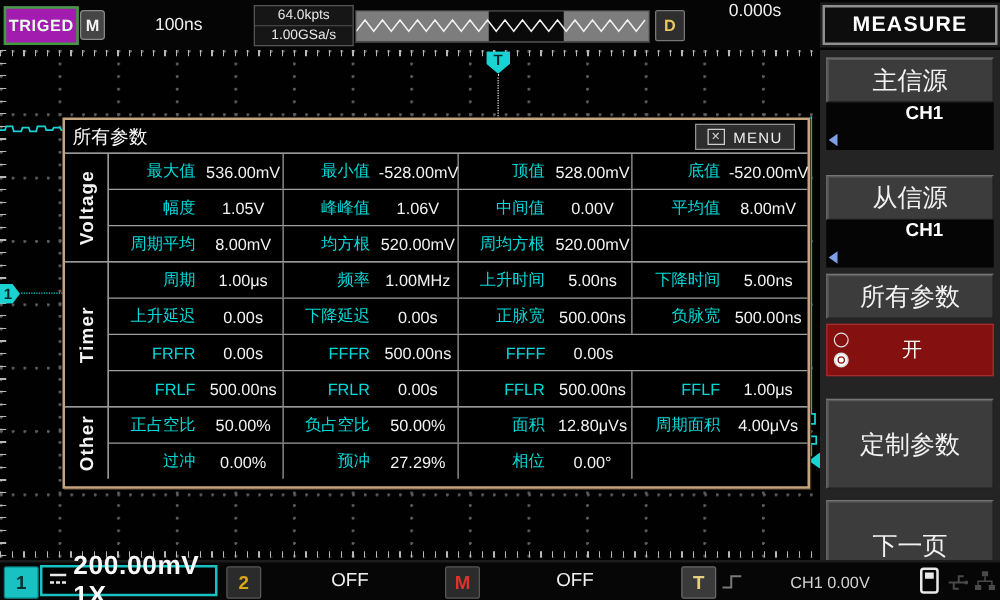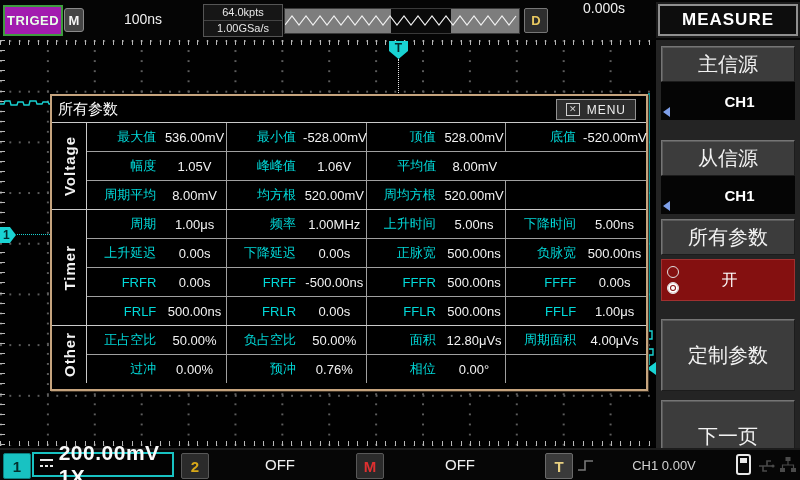--- a/index.html
+++ b/index.html
@@ -66,21 +66,21 @@
   .pl{color:#00d9d9;font-size:13px;text-align:right;padding-right:7px;white-space:nowrap;}
   .pv{color:#f2f2f2;font-size:13px;text-align:center;white-space:nowrap;}
   .dlg-pad{height:6px;}
   
   #sidebar{position:absolute;left:656px;top:40px;width:144px;height:408px;background:#242424;}
   .sb-btn{height:34px;margin:0 5px 0 5px;background:#3c3c3c;border:1px solid #757575;
      border-right-color:#1c1c1c;border-bottom-color:#1c1c1c;box-shadow:inset 1px 1px 0 #5a5a5a;
      color:#f2f2f2;font-size:20px;display:flex;align-items:center;justify-content:center;cursor:pointer;}
   .sb-btn.tall{height:70px;}
   .sb-val{height:38px;margin:0 5px;background:#050505;position:relative;color:#fff;font-weight:bold;font-size:15px;
-     display:flex;align-items:center;justify-content:center;padding-left:23px;}
+     display:flex;justify-content:center;padding-left:23px;}
   .sb-tri{position:absolute;left:2px;bottom:3px;width:0;height:0;border-right:7px solid #7e9fe8;
      border-top:5px solid transparent;border-bottom:5px solid transparent;}
   .sb-radio{height:40px;margin:0 5px;background:#841010;border:1px solid #a03030;display:flex;align-items:center;cursor:pointer;}
   .rds{display:flex;flex-direction:column;gap:4px;margin-left:5px;}
   .rd{width:10px;height:10px;border:1px solid #e0e0e0;border-radius:50%;}
   .rd.on{background:#fff;box-shadow:inset 0 0 0 2px #fff,inset 0 0 0 3px #841010;}
   .rlabel{flex:1;text-align:center;color:#fff;font-size:16px;margin-right:14px;}
   #sidebar > :nth-child(1){margin-top:6px;}
   #sidebar > :nth-child(3){margin-top:20px;}
   #sidebar > :nth-child(5){margin-top:5px;}
@@ -184,20 +184,24 @@
           <div class="prow">
             <div class="pcell">
               <span class="pl">幅度</span>
               <span class="pv">1.05V</span>
             </div>
             <div class="pcell">
               <span class="pl">峰峰值</span>
               <span class="pv">1.06V</span>
             </div>
             <div class="pcell">
+              <span class="pl">中间值</span>
+              <span class="pv">0.00V</span>
+            </div>
+            <div class="pcell">
               <span class="pl">平均值</span>
               <span class="pv">8.00mV</span>
             </div>
           </div>
           <div class="prow">
             <div class="pcell">
               <span class="pl">周期平均</span>
               <span class="pv">8.00mV</span>
             </div>
             <div class="pcell">
@@ -255,24 +259,20 @@
               <span class="pl">负脉宽</span>
               <span class="pv">500.00ns</span>
             </div>
           </div>
           <div class="prow">
             <div class="pcell">
               <span class="pl">FRFR</span>
               <span class="pv">0.00s</span>
             </div>
             <div class="pcell">
-              <span class="pl">FRFF</span>
-              <span class="pv">-500.00ns</span>
-            </div>
-            <div class="pcell">
               <span class="pl">FFFR</span>
               <span class="pv">500.00ns</span>
             </div>
             <div class="pcell">
               <span class="pl">FFFF</span>
               <span class="pv">0.00s</span>
             </div>
           </div>
           <div class="prow">
             <div class="pcell">
@@ -317,21 +317,21 @@
               <span class="pv">4.00μVs</span>
             </div>
           </div>
           <div class="prow">
             <div class="pcell">
               <span class="pl">过冲</span>
               <span class="pv">0.00%</span>
             </div>
             <div class="pcell">
               <span class="pl">预冲</span>
-              <span class="pv">0.76%</span>
+              <span class="pv">27.29%</span>
             </div>
             <div class="pcell">
               <span class="pl">相位</span>
               <span class="pv">0.00°</span>
             </div>
             <div class="pcell">
               <span class="pl"></span>
               <span class="pv"></span>
             </div>
           </div>

